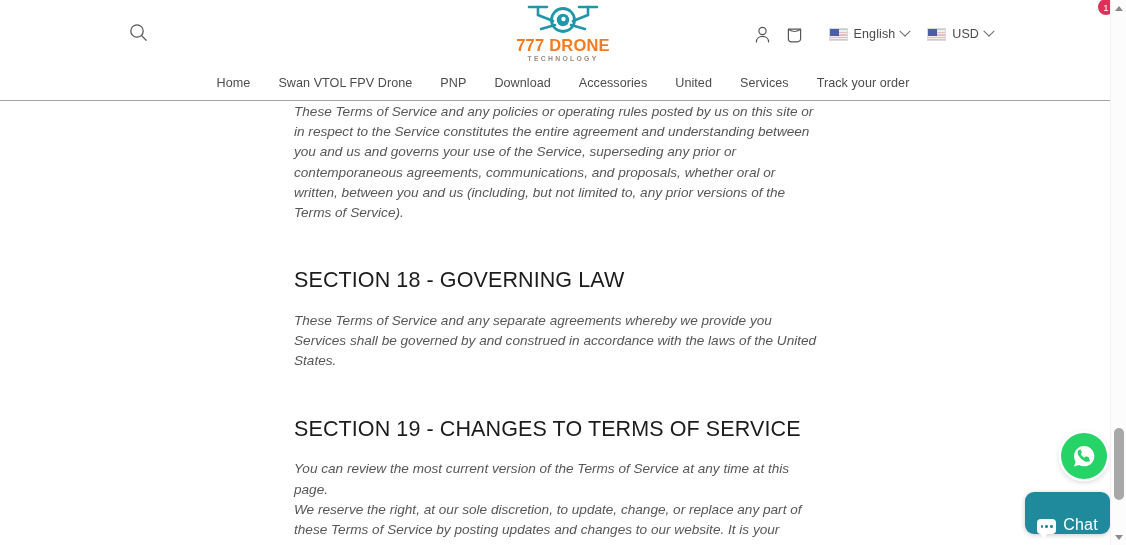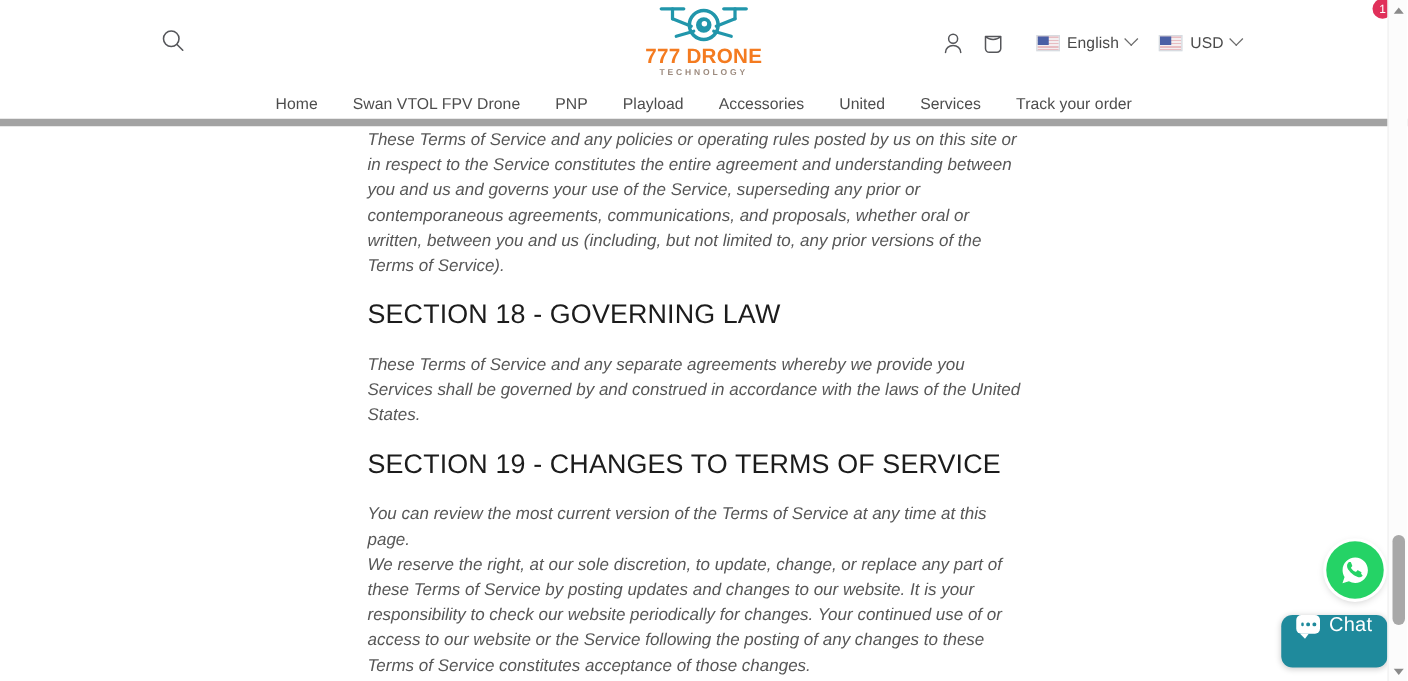--- a/index.html
+++ b/index.html
@@ -18,21 +18,21 @@
     height: 545px;
     background: #ffffff;
     overflow: hidden;
   }
 
   
   .header {
     position: relative;
     height: 101px;
     background: #ffffff;
-    border-bottom: 6px solid #a3a3a3;
+    border-bottom: 1px solid #a3a3a3;
   }
 
   .header-top {
     position: relative;
     height: 66px;
   }
 
   .search-btn {
     position: absolute;
     left: 125px;
@@ -178,21 +178,21 @@
     margin-bottom: 0;
     font-style: italic;
   }
   .para + .para { margin-top: 0; }
   .section-h {
     font-size: 21.5px;
     font-weight: normal;
     color: #1c1c1c;
     letter-spacing: 0.1px;
     line-height: 1.2;
-    margin-top: 16px;
+    margin-top: 45px;
     margin-bottom: 17px;
   }
 
   
   .whatsapp-btn {
     position: absolute;
     left: 1061px;
     top: 433px;
     width: 46px;
     height: 46px;
@@ -209,21 +209,21 @@
 
   .chat-widget {
     position: absolute;
     left: 1025px;
     top: 492px;
     width: 85px;
     height: 42px;
     border-radius: 9px;
     background: #1f8a9c;
     display: flex;
-    align-items: flex-start;
+    align-items: flex-end;
     justify-content: center;
     gap: 7px;
     cursor: pointer;
     box-shadow: 0 1px 5px rgba(0,0,0,0.22);
     z-index: 20;
   }
   .chat-label {
     color: #ffffff;
     font-size: 16px;
     letter-spacing: 0.2px;
@@ -391,21 +391,21 @@
           <span class="chev"></span>
         </div>
 
       </div>
     </div>
 
     <nav class="nav">
       <a class="nav-item" href="#">Home</a>
       <a class="nav-item" href="#">Swan VTOL FPV Drone</a>
       <a class="nav-item" href="#">PNP</a>
-      <a class="nav-item" href="#">Playload</a>
+      <a class="nav-item" href="#">Download</a>
       <a class="nav-item" href="#">Accessories</a>
       <a class="nav-item" href="#">United</a>
       <a class="nav-item" href="#">Services</a>
       <a class="nav-item" href="#">Track your order</a>
     </nav>
   </div>
 
   <div class="main">
     <div class="content">
 

